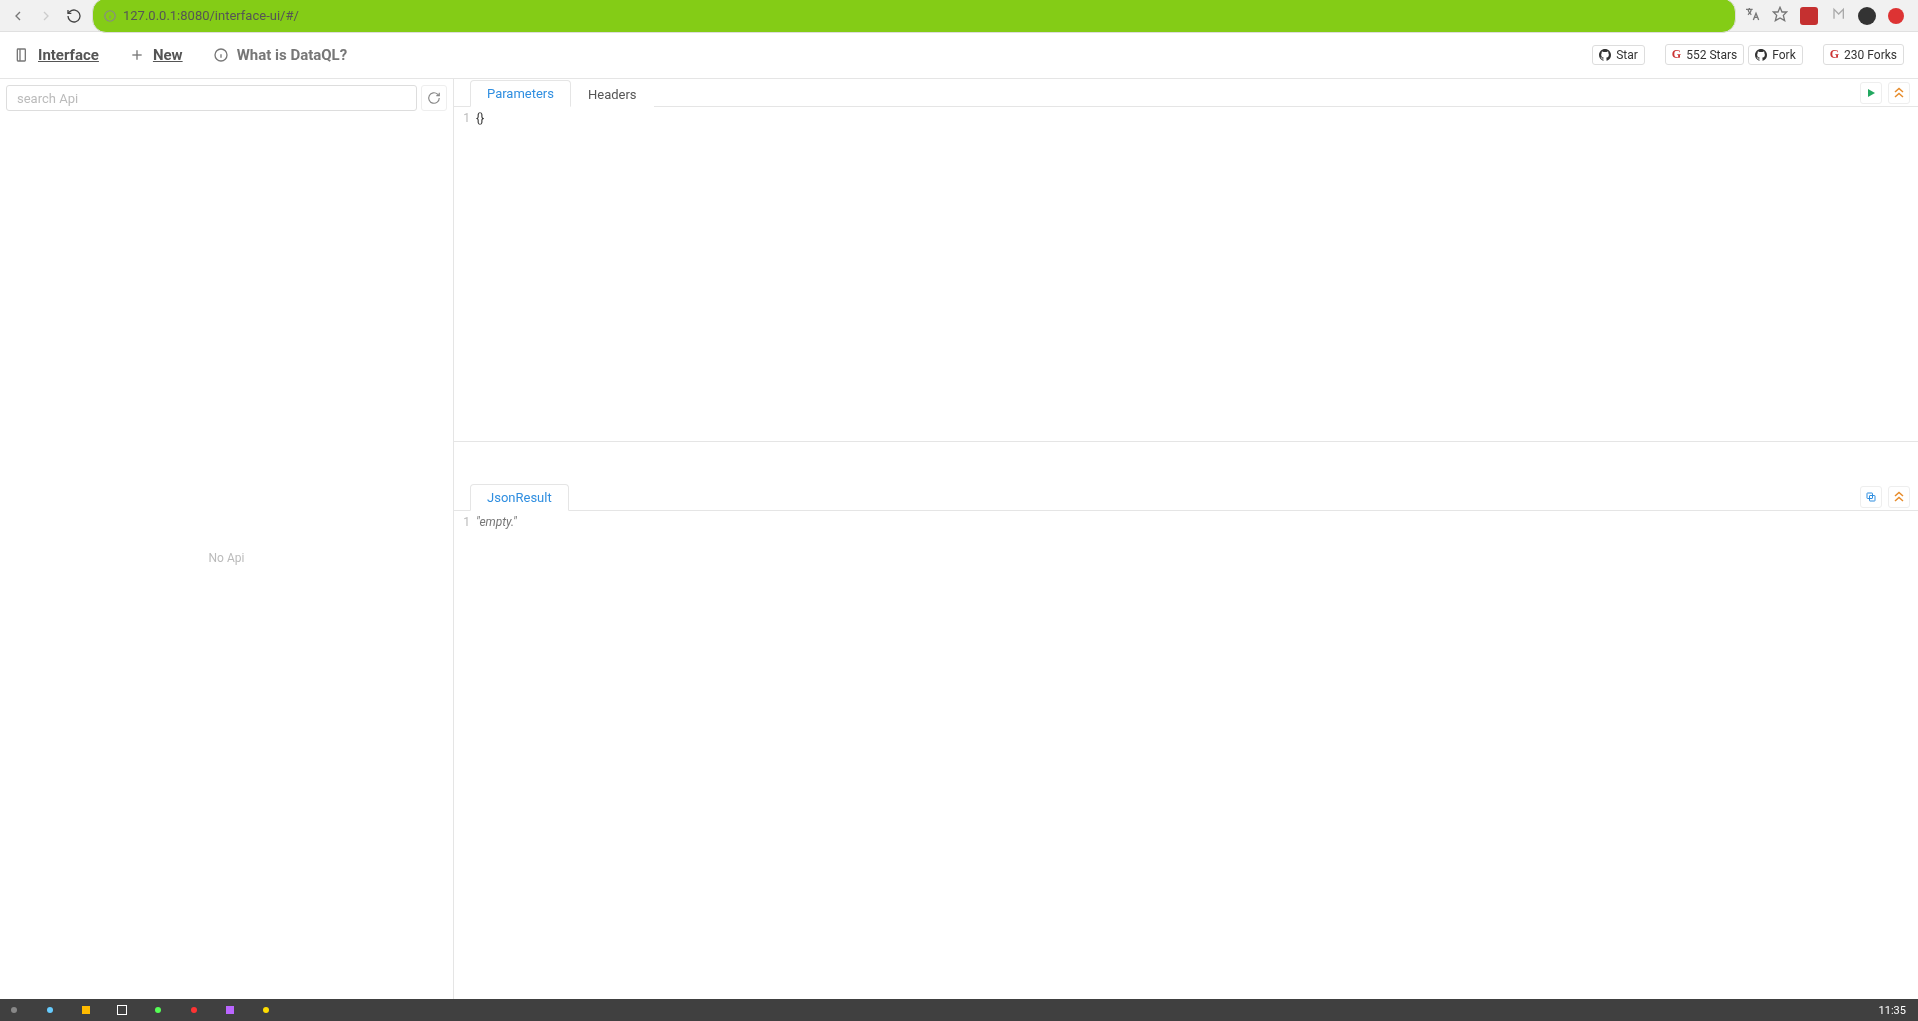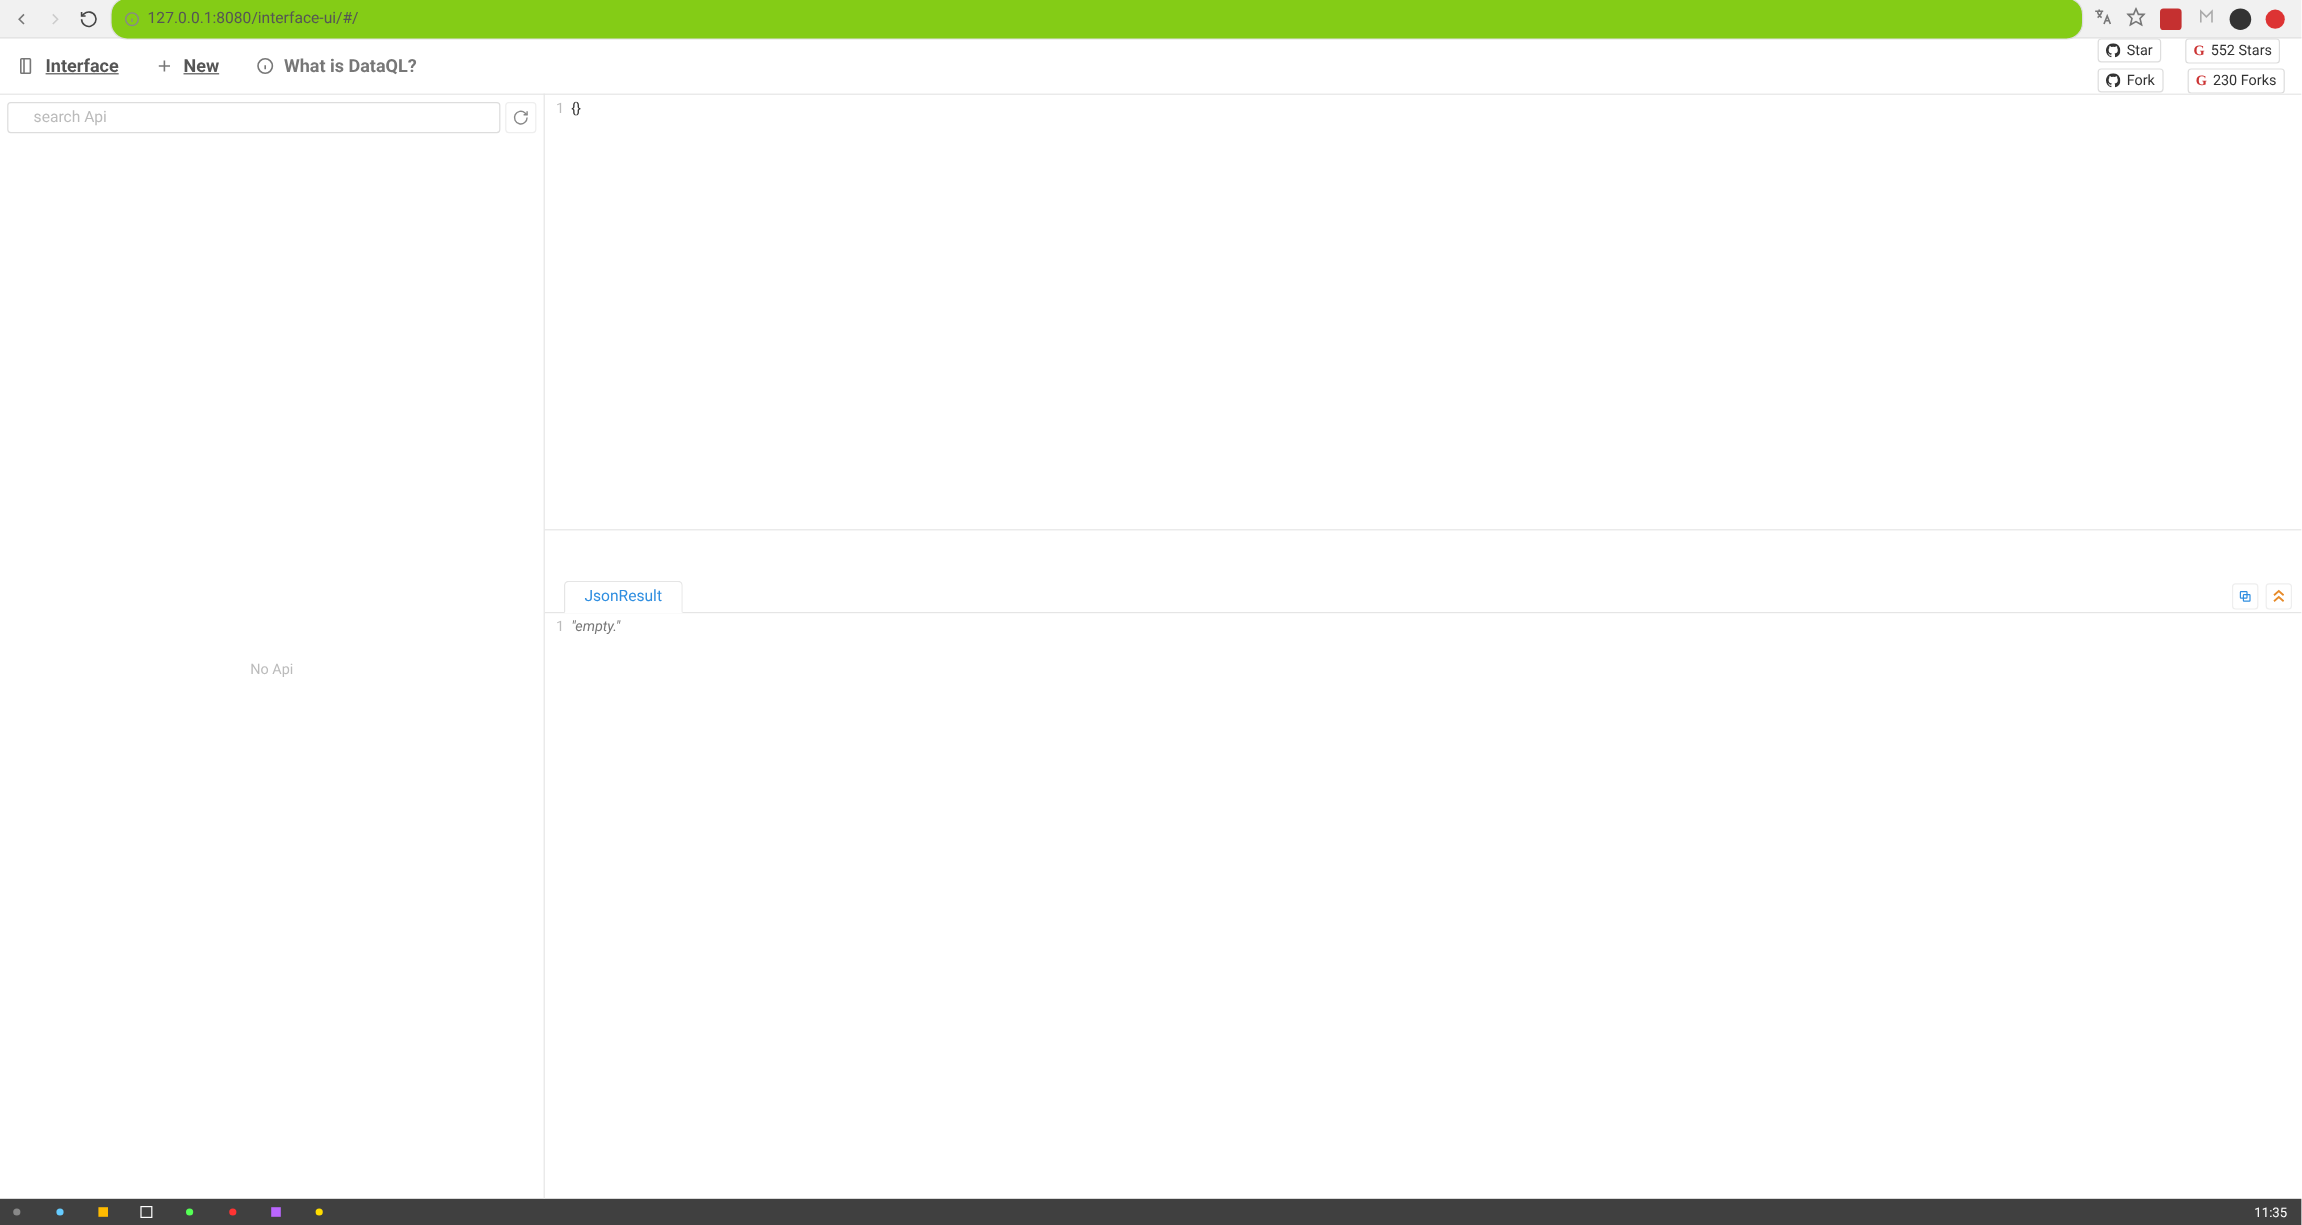--- a/index.html
+++ b/index.html
@@ -35,33 +35,33 @@
   justify-content:space-between;
   padding: 0 14px;
   border-bottom: 1px solid transparent;
 }
 .app-header .left { display:flex; align-items:center; gap:30px;font-weight:bold; }
 .header-link { display:flex; align-items:center; gap:8px; color:#9aa; font-size:15px; cursor:pointer; }
 .header-link .label { color:#555; text-decoration: underline; }
 .header-link .icon { color:#777; display:flex; }
 .header-link.help .label { color:#777; text-decoration:none; }
 
-.app-header .right { display:flex; flex-direction:column; gap:4px; }
+.app-header .right { display:flex; gap:4px; }
 .app-header .right .row { display:flex; gap:20px; align-items:center; }
 .gh-btn { display:flex; align-items:center; gap:5px; font-size:12px; color:#333; border:1px solid #ddd; border-radius:3px; padding:2px 6px; cursor:pointer; background:#fff; }
 .gh-btn svg { width:12px; height:12px; }
 .g-stat { display:flex; align-items:center; gap:5px; font-size:12px; color:#333; border:1px solid #ddd; border-radius:3px; padding:2px 6px; background:#fff; }
 .g-stat .g { color:#c33; font-weight:bold; font-family: Georgia, serif; }
 
 
 .main { display:flex; height: calc(100% - 32px - 46px - 22px); }
 .sidebar { width: 454px; border-right:1px solid #e5e5e5; display:flex; flex-direction:column; border-top:1px solid #e5e5e5;}
 .sidebar .search-row { display:flex; align-items:center; padding:6px 6px; gap:4px; }
 .sidebar .search-row input {
-  flex:1; height:26px; border:1px solid #ddd; border-radius:3px; padding:0 21px; font-size:13px; color:#333;
+  flex:1; height:26px; border:1px solid #ddd; border-radius:3px; padding:0 10px; font-size:13px; color:#333;
 }
 .sidebar .search-row input::placeholder { color:#bbb; }
 .sidebar .refresh-btn { width:26px; height:26px; border:1px solid #eee; border-radius:3px; display:flex; align-items:center; justify-content:center; color:#888; cursor:pointer; }
 .sidebar .empty { flex:1; display:flex; align-items:center; justify-content:center; color:#bbb; font-size:12px; }
 
 .content { flex:1; display:flex; flex-direction:column; border-top:1px solid #e5e5e5;}
 .panel { display:flex; flex-direction:column; }
 .panel.top { flex: 0 0 362px; border-bottom: 0; }
 .panel.bottom { flex:1;margin-top:28px; }
 .tab-bar { height:28px; border-bottom:1px solid #e5e5e5; display:flex; align-items:flex-end; position:relative; padding-left:16px; }
@@ -205,20 +205,37 @@
             <polyline points="21 3 21 8 16 8"></polyline>
           </svg>
       </div>
     </div>
     <div class="empty">No Api</div>
   </div>
 
   <div class="content">
 
     <div class="panel top">
+      <div class="tab-bar">
+        <div class="tab active">Parameters</div>
+        <div class="tab">Headers</div>
+        <div class="tab-actions">
+          <div class="action-btn green">
+            <svg width="12" height="12" viewBox="0 0 24 24" fill="currentColor">
+                <polygon points="6 4 20 12 6 20"></polygon>
+              </svg>
+          </div>
+          <div class="action-btn orange">
+            <svg width="12" height="12" viewBox="0 0 24 24" fill="none" stroke="currentColor" stroke-width="3">
+                <polyline points="4 10 12 3 20 10"></polyline>
+                <polyline points="4 20 12 13 20 20"></polyline>
+              </svg>
+          </div>
+        </div>
+      </div>
       <div class="editor">
         <div class="gutter">
             <div>1</div>
           </div>
         <div class="code"><span>{}</span></div>
       </div>
     </div>
 
     <div class="panel-divider"></div>
 

